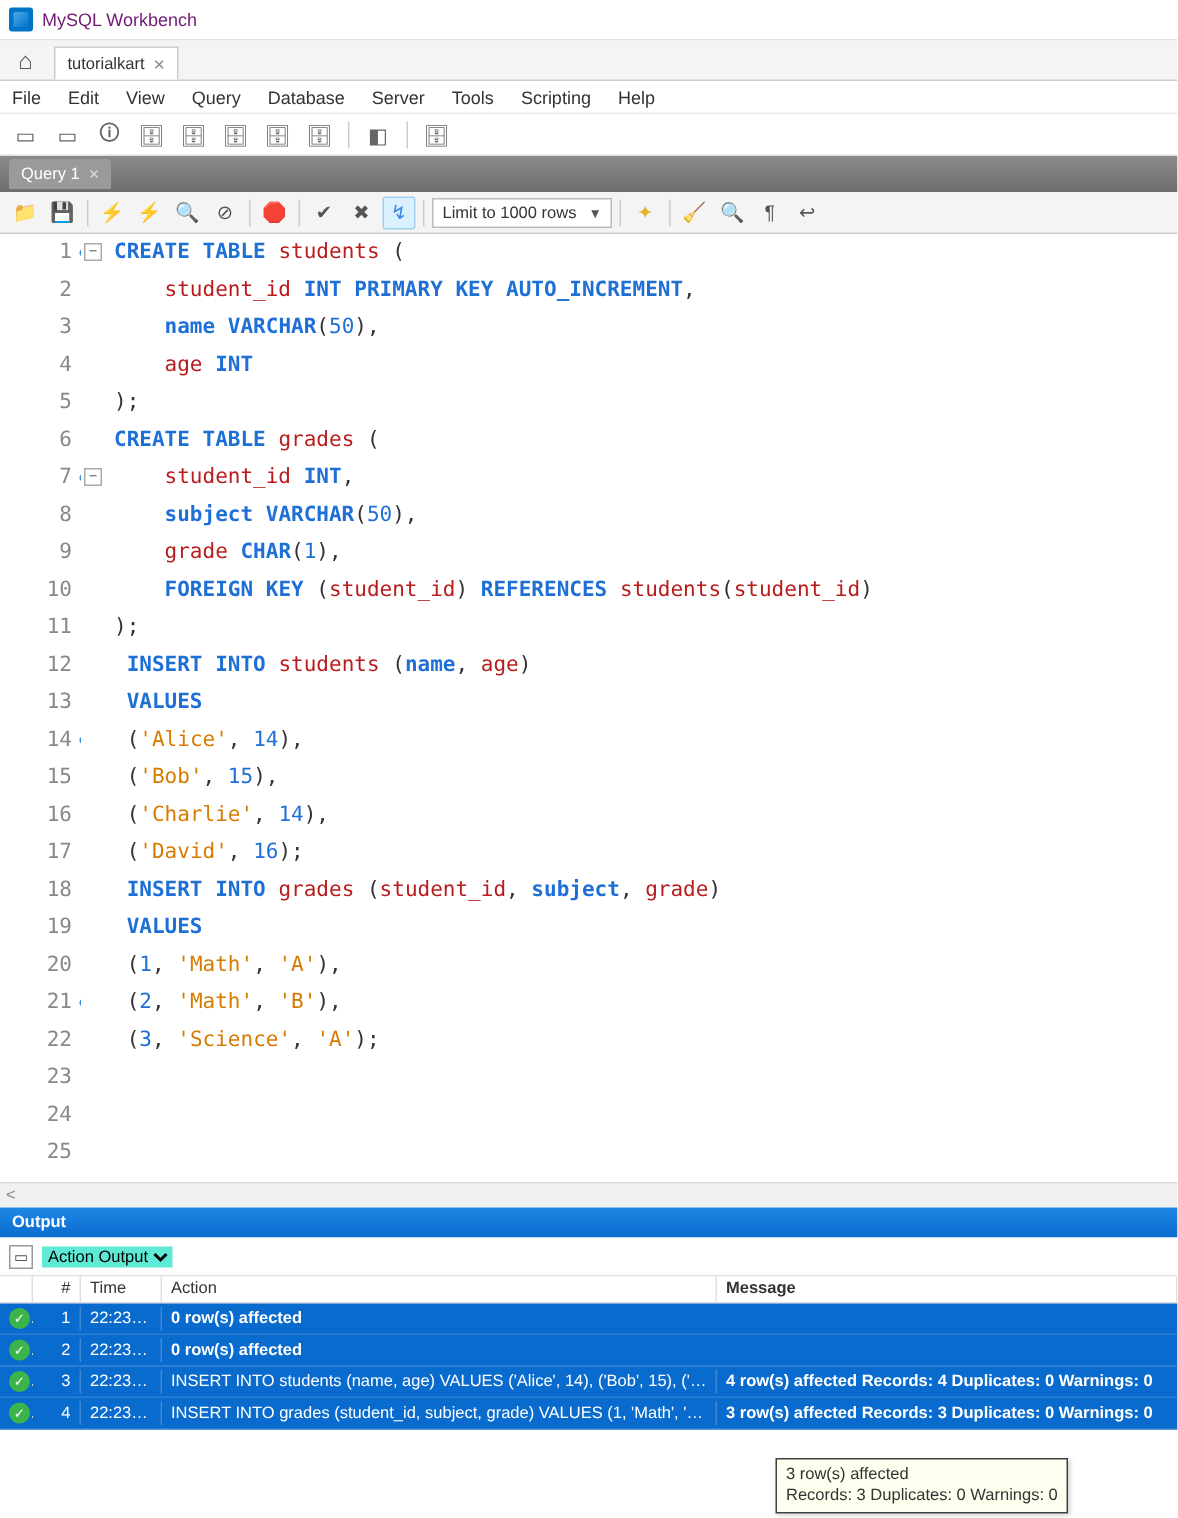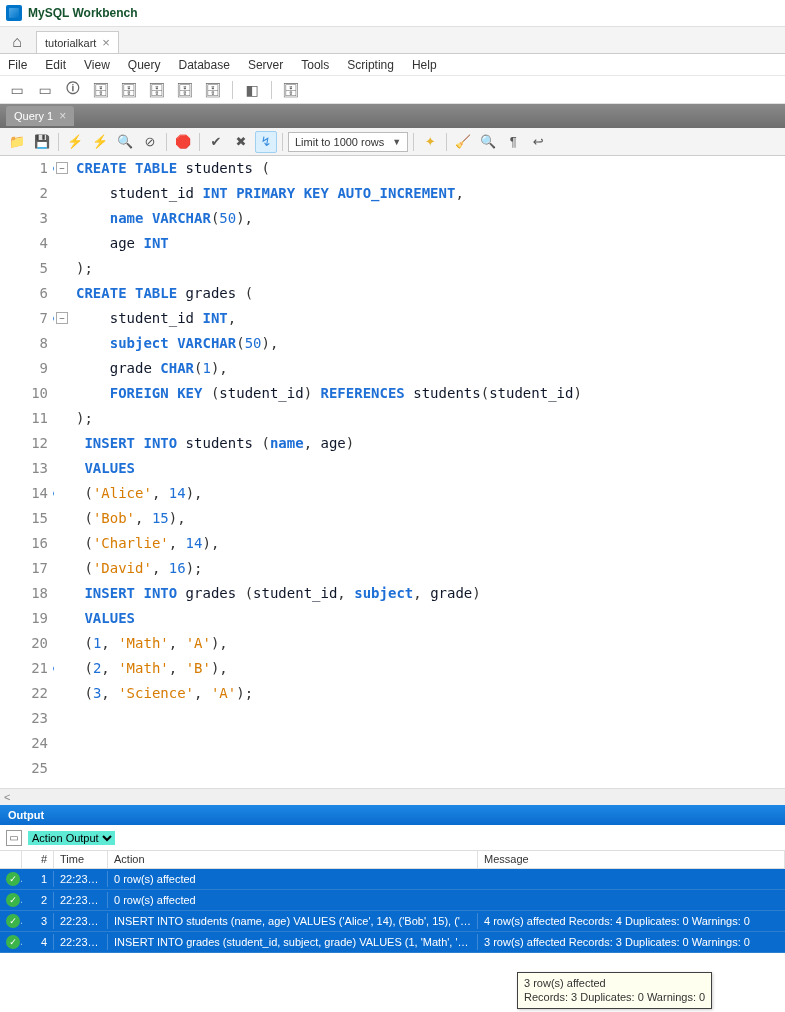--- a/index.html
+++ b/index.html
@@ -1,20 +1,20 @@
 <!DOCTYPE html>
 <html><head>
 <meta charset="utf-8">
 <style>
 * { margin:0; padding:0; box-sizing:border-box; }
 body { font-family:"Segoe UI",Tahoma,sans-serif; font-size:12px; background:#fff; color:#333; width:785px; height:1012px; overflow:hidden; position:relative; }
 .titlebar { height:27px; background:#fff; display:flex; align-items:center; padding:0 6px; border-bottom:1px solid #e0e0e0; }
 .titlebar .logo { width:16px; height:16px; background:#0074c8; margin-right:6px; border-radius:2px; position:relative; }
 .titlebar .logo::after { content:''; position:absolute; inset:3px; background:linear-gradient(135deg,#4fa8e8,#0074c8); border-radius:1px; }
-.titlebar .title { font-size:12px; color:#14532d;font-weight:bold; }
+.titlebar .title { font-size:12px; color:#701a75; }
 .tabbar { height:27px; background:#f4f4f4; display:flex; align-items:flex-end; padding-left:6px; border-bottom:1px solid #ccc; }
 .home-icon { width:22px; height:22px; margin-right:8px; display:flex; align-items:center; justify-content:center; cursor:pointer; font-size:16px; color:#555; }
 .tab { height:22px; background:#fff; border:1px solid #ccc; border-bottom:none; padding:0 8px; display:flex; align-items:center; font-size:11px; gap:6px; }
 .tab .close { color:#888; font-size:13px; cursor:pointer; }
 .menubar { height:22px; display:flex; align-items:center; padding:0 0; gap:2px; background:#fff; border-bottom:1px solid #e8e8e8; }
 .menubar .item { padding:2px 8px; font-size:12px; cursor:pointer; }
 .toolbar1 { height:28px; display:flex; align-items:center; padding:0 6px; gap:6px; background:#fff; border-bottom:1px solid #e0e0e0; }
 .tbicon { width:22px; height:22px; display:flex; align-items:center; justify-content:center; cursor:pointer; font-size:14px; color:#666; border:1px solid transparent; }
 .querytabbar { height:24px; background:linear-gradient(#8a8a8a,#6e6e6e); display:flex; align-items:center; padding-left:6px; }
 .qtab { height:20px; background:#9a9a9a; color:#fff; font-size:11px; padding:0 8px; display:flex; align-items:center; gap:6px; border-radius:3px 3px 0 0; }
@@ -27,41 +27,41 @@
 .limitbox .arrow { color:#555; font-size:9px; }
 .editor { height:632px; overflow:hidden; background:#fff; display:flex; font-family:Consolas,monospace; font-size:14px; line-height:25px; }
 .gutter { width:54px; text-align:right; padding-right:6px; color:#888; background:#fff; user-select:none; position:relative; }
 .gutter .ln { height:25px; position:relative; }
 .gutter .dot { position:absolute; right:-10px; top:10px; width:5px; height:5px; border-radius:50%; background:#3a8de0; }
 .foldcol { width:18px; background:#fff; position:relative; }
 .foldcol .fm { position:absolute; left:2px; width:12px; height:12px; border:1px solid #aaa; font-size:9px; line-height:10px; text-align:center; color:#666; background:#fff; cursor:pointer; }
 .code { flex:1; padding-left:4px; white-space:pre; }
 .kw { color:#1e6fd6; font-weight:bold; }
 .ty { color:#1e6fd6; font-weight:bold; }
-.id { color:#0f172a; }
+.id { color:#b91c1c; }
 .str { color:#d77b00; }
 .num { color:#1e6fd6; }
 .pn { color:#333; }
 .cm { color:#1e6fd6; font-weight:bold; }
 .scrollstrip { height:17px; background:#f0f0f0; border-top:1px solid #ddd; display:flex; align-items:center; padding:0 4px; color:#888; font-size:11px; }
 .outhdr { height:20px; background:linear-gradient(#1e88e5,#0a6bce); color:#fff; font-size:11px; font-weight:bold; display:flex; align-items:center; padding:0 8px; }
 .outctrl { height:26px; background:#fff; display:flex; align-items:center; padding:0 6px; gap:6px; border-bottom:1px solid #ddd; }
 .outctrl .sel { width:16px; height:16px; border:1px solid #999; display:flex; align-items:center; justify-content:center; font-size:10px; color:#555; }
 .outctrl select { font-size:11px; border:none; background:#5eead4; }
 .outtbl { font-size:11px; }
 .outtbl .hdr { display:flex; height:18px; background:#fff; border-bottom:1px solid #ddd; color:#333; }
 .outtbl .hdr div { padding:2px 6px; border-right:1px solid #e0e0e0; }
 .outtbl .row { display:flex; height:21px; background:#0a6bce; color:#fff; border-bottom:1px solid #2a7fd0; align-items:center; }
 .outtbl .row div { padding:2px 6px; overflow:hidden; white-space:nowrap; text-overflow:ellipsis; }
 .c-ok { width:22px; text-align:center; }
 .c-ok .chk { width:14px; height:14px; background:#3bb54a; border-radius:7px; display:inline-flex; align-items:center; justify-content:center; color:#fff; font-size:9px; }
 .c-num { width:32px; text-align:right; border-right:1px solid rgba(255,255,255,.2); }
 .c-time { width:54px; border-right:1px solid rgba(255,255,255,.2); }
 .c-act { width:370px; border-right:1px solid rgba(255,255,255,.2); }
-.c-msg { flex:1; }
+.c-msg { flex:1;font-weight:bold; }
 .tooltip { position:absolute; left:517px; top:972px; background:#fffff0; border:1px solid #404040; padding:3px 6px; font-size:11px; color:#333; box-shadow:1px 1px 3px rgba(0,0,0,.2); line-height:1.3; z-index:10; }
 .folder-icon { color:#dba84a; }
 .save-icon { color:#3a5fcd; }
 .bolt-icon { color:#e8b430; }
 .stop-icon { color:#c44; }
 .star-icon { color:#e8b430; }
 .broom-icon { color:#c88; }
 .cursor-icon { color:#3a8de0; }
 </style>
 </head>

